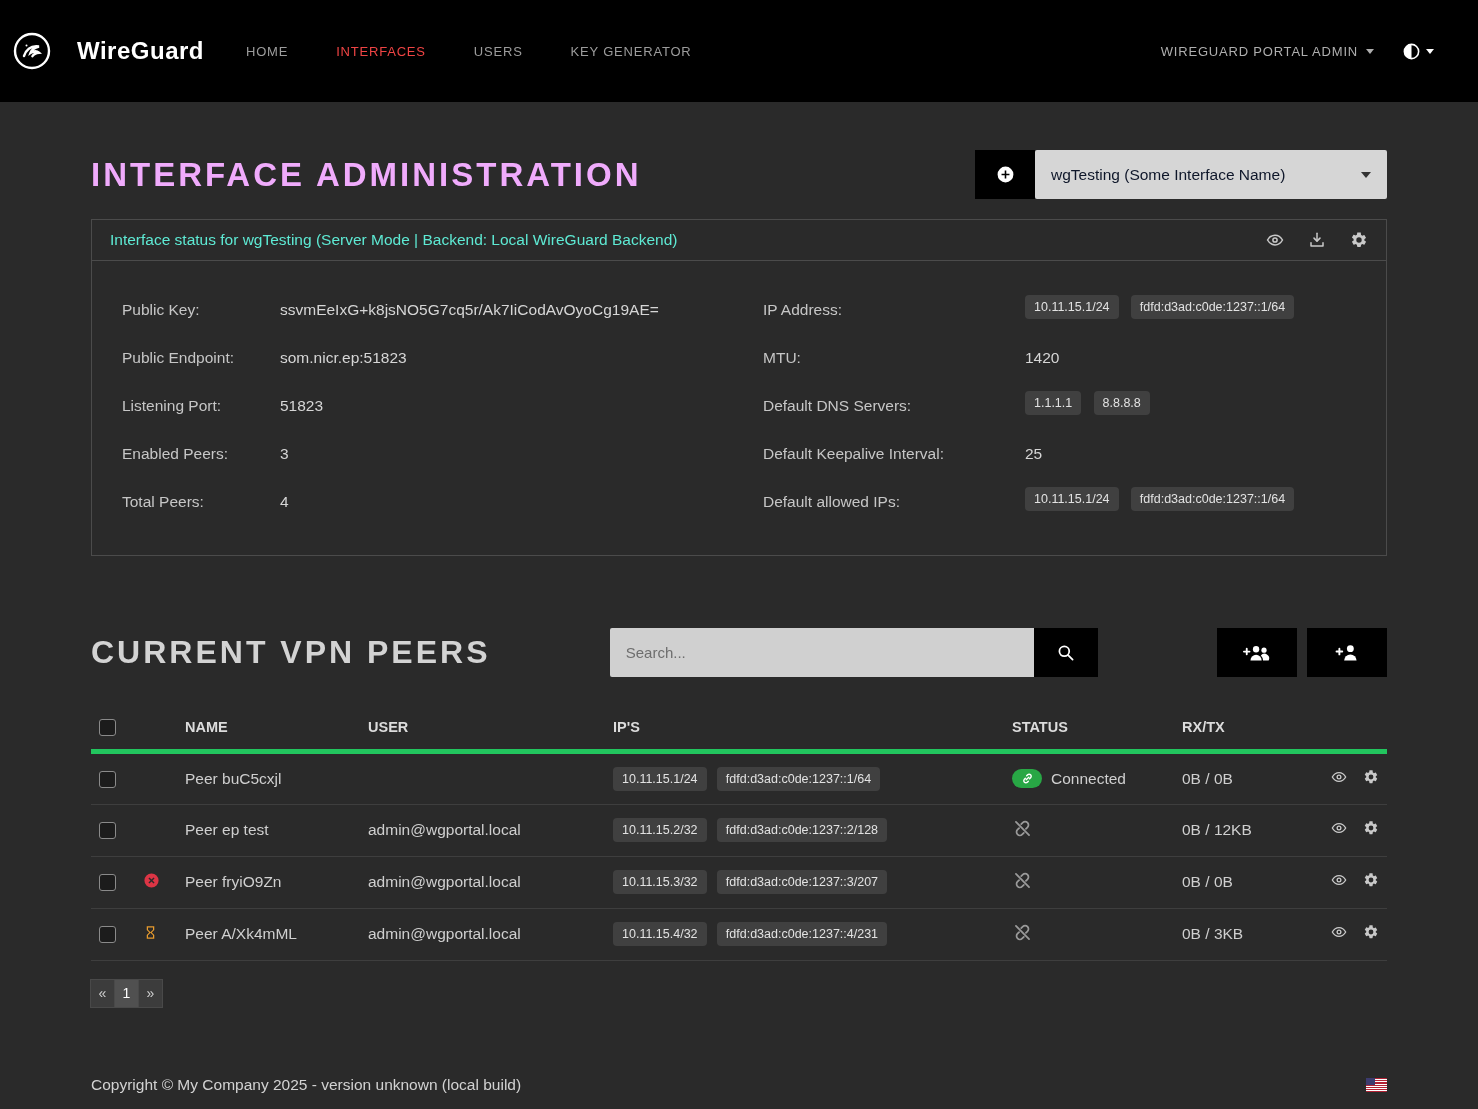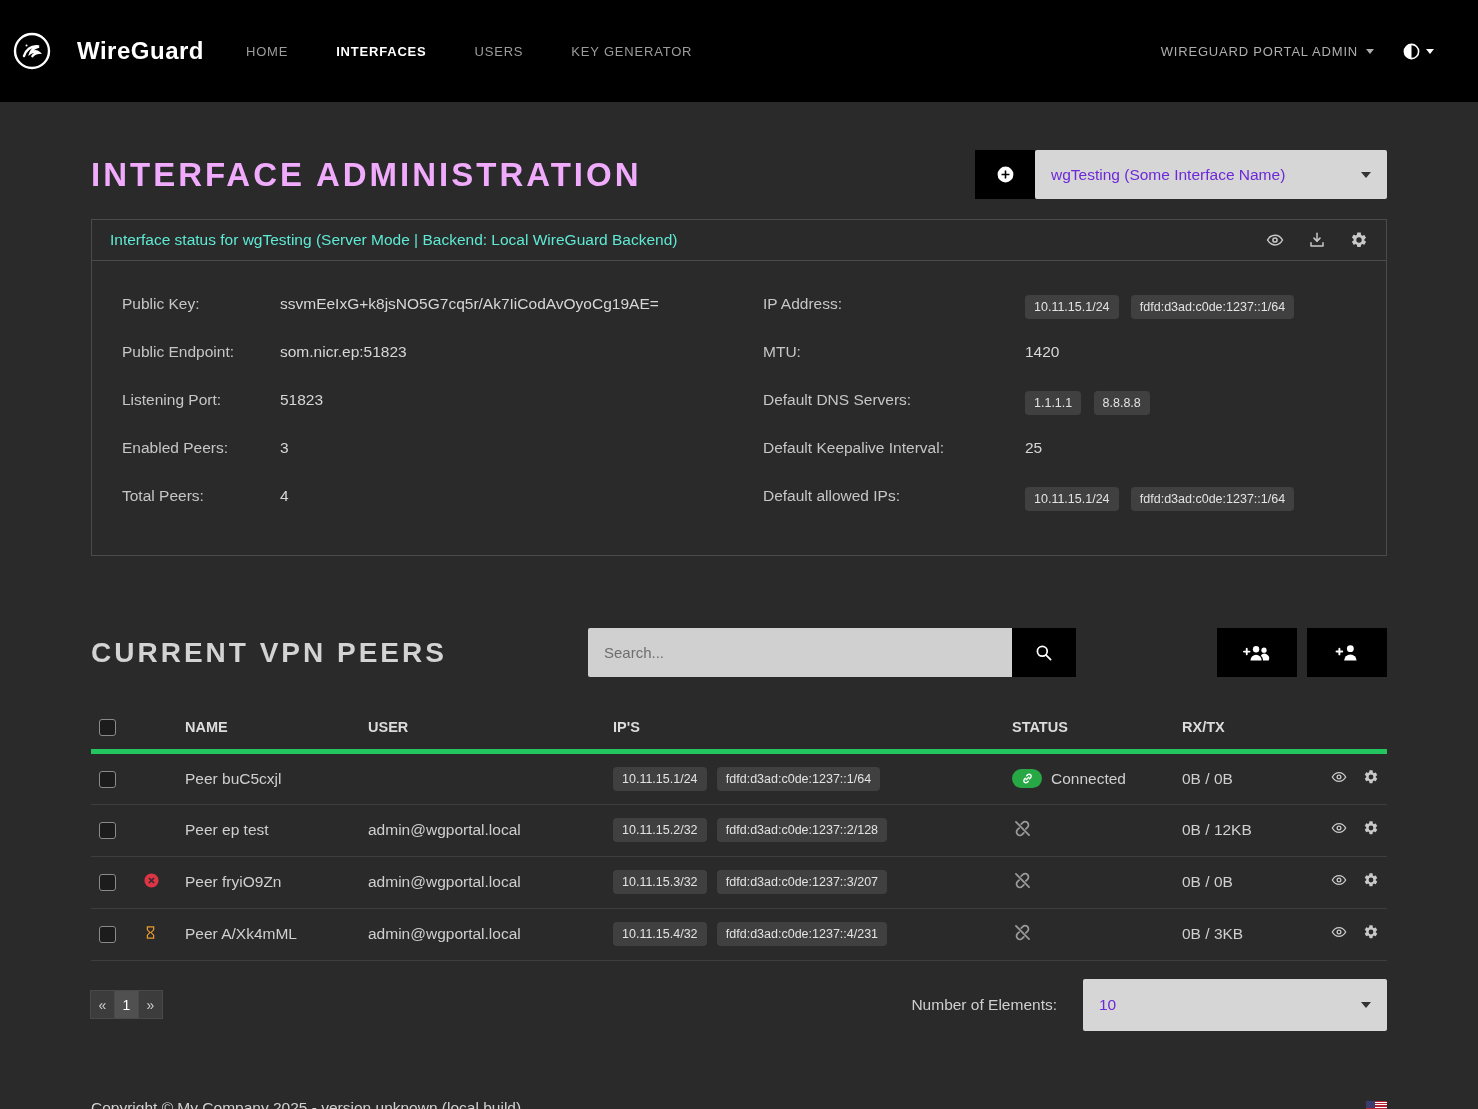--- a/index.html
+++ b/index.html
@@ -5,57 +5,57 @@
   * { box-sizing: border-box; margin: 0; padding: 0; }
   html, body { background: #2a2a2a; font-family: "Liberation Sans", sans-serif; }
   body { min-height: 1109px; color: #cfcfcf; }
 
   
   .navbar { height: 102px; background: #000; display: flex; align-items: center; padding: 0 44px 0 12px; }
   .brand { display: flex; align-items: center; gap: 25px; cursor: pointer; }
   .brand-text { color: #fff; font-size: 24px; font-weight: bold; letter-spacing: .5px; }
   .nav-links { display: flex; align-items: center; gap: 48px; margin-left: 42px; }
   .nav-link { color: #9c9c9c; font-size: 13px; letter-spacing: .8px; text-decoration: none; text-transform: uppercase; cursor: pointer; }
-  .nav-link.active { color: #ffffff; font-weight: bold; }
+  .nav-link.active { color: #ef4444; font-weight: normal; }
   .nav-right { margin-left: auto; display: flex; align-items: center; gap: 28px; }
   .admin-menu { display: flex; align-items: center; gap: 8px; color: #aeaeae; font-size: 13px; letter-spacing: .8px; cursor: pointer; }
   .caret { width: 0; height: 0; border-left: 4px solid transparent; border-right: 4px solid transparent; border-top: 5px solid #aeaeae; display: inline-block; }
   .theme-toggle { display: flex; align-items: center; gap: 5px; color: #fff; cursor: pointer; }
   .theme-toggle .caret { border-top-color: #fff; }
 
   
   .container { width: 1296px; margin: 0 auto; }
 
   .page-header { display: flex; align-items: center; justify-content: space-between; margin-top: 48px; }
   h1.page-title { font-size: 33px; font-weight: 600; letter-spacing: 3px; color: #f0abfc; text-transform: uppercase; }
   .iface-controls { display: flex; align-items: stretch; }
   .btn-black { background: #000; color: #fff; border: none; display: inline-flex; align-items: center; justify-content: center; cursor: pointer; }
   .btn-add-iface { width: 60px; height: 49px; }
   .select-wrap { position: relative; display: inline-block; height: 49px; }
-  .select-wrap select { appearance: none; -webkit-appearance: none; border: none; border-radius: 2px; background: #d6d6d6; color: #6d28d9; font-size: 15.5px; padding: 0 46px 0 16px; height: 100%; width: 100%; font-family: inherit; cursor: pointer; }
+  .select-wrap select { appearance: none; -webkit-appearance: none; border: none; border-radius: 2px; background: #d6d6d6; color: #0f172a; font-size: 15.5px; padding: 0 46px 0 16px; height: 100%; width: 100%; font-family: inherit; cursor: pointer; }
   .select-wrap .chev { position: absolute; right: 16px; top: 50%; transform: translateY(-50%); width: 0; height: 0; border-left: 5px solid transparent; border-right: 5px solid transparent; border-top: 6px solid #333; pointer-events: none; }
   .iface-select { width: 352px; }
 
   
   .card { border: 1px solid #4b4b4b; margin-top: 20px; }
   .card-header { height: 41px; display: flex; align-items: center; padding: 0 18px; border-bottom: 1px solid #4b4b4b; }
   .card-title { font-size: 15.5px; color: #5eead4; }
   .card-header-icons { margin-left: auto; display: flex; align-items: center; gap: 24px; }
   .icon-btn { color: #c9c9c9; display: inline-flex; cursor: pointer; background: none; border: none; padding: 0; }
   .card-body { display: grid; grid-template-columns: 1fr 1fr; padding: 22px 30px 32px; }
   .fields-col.right { padding-left: 24px; }
-  .field-row { display: flex; align-items: flex-start; padding: 12px 0; min-height: 48px; }
+  .field-row { display: flex; align-items: flex-end; padding: 12px 0; min-height: 48px; }
   .field-label { color: #c6c6c6; font-size: 15.5px; flex: 0 0 158px; }
   .fields-col.right .field-label { flex: 0 0 262px; }
   .field-value { color: #d6d6d6; font-size: 15.5px; }
   .badge { display: inline-block; background: #404040; color: #e2e2e2; font-size: 12.5px; padding: 5px 9px; border-radius: 4px; margin-right: 8px; white-space: nowrap; }
 
   
   .peers-header { display: flex; align-items: center; justify-content: space-between; margin-top: 72px; }
-  h2.section-title { font-size: 28px; font-weight: 600; letter-spacing: 3px; color: #d3d3d3; text-transform: uppercase; }
+  h2.section-title { font-size: 32px; font-weight: 600; letter-spacing: 3px; color: #d3d3d3; text-transform: uppercase; }
   .search-group { display: flex; align-items: stretch; height: 49px; }
   .search-input { width: 424px; border: none; background: #d0d0d0; color: #222; font-size: 15px; padding: 0 16px; font-family: inherit; border-radius: 2px 0 0 2px; }
   .search-input::placeholder { color: #6e6e6e; }
   .search-btn { width: 64px; }
   .add-btns { display: flex; gap: 10px; }
   .btn-add-peer { width: 80px; height: 49px; }
 
   
   table.peers-table { width: 100%; border-collapse: collapse; table-layout: fixed; margin-top: 28px; }
   .peers-table th { text-align: left; font-size: 14.5px; font-weight: bold; color: #dcdcdc; padding: 13px 8px; border-bottom: 5px solid #22c55e; }
@@ -439,29 +439,20 @@
       </tr>
     </tbody>
   </table>
 
   <div class="table-footer">
     <div class="pagination">
       <a class="page-btn">«</a>
       <a class="page-btn current">1</a>
       <a class="page-btn">»</a>
     </div>
-    <div class="elements-group">
-      <span class="elements-label">Number of Elements:</span>
-      <div class="select-wrap elements-select">
-        <select>
-          <option>10</option>
-        </select>
-        <span class="chev"></span>
-      </div>
-    </div>
   </div>
 
   <div class="footer">
     <span class="copyright">Copyright © My Company 2025 - version unknown (local build)</span>
     <span class="flag"></span>
   </div>
 
 </div>
 
 </body></html>

